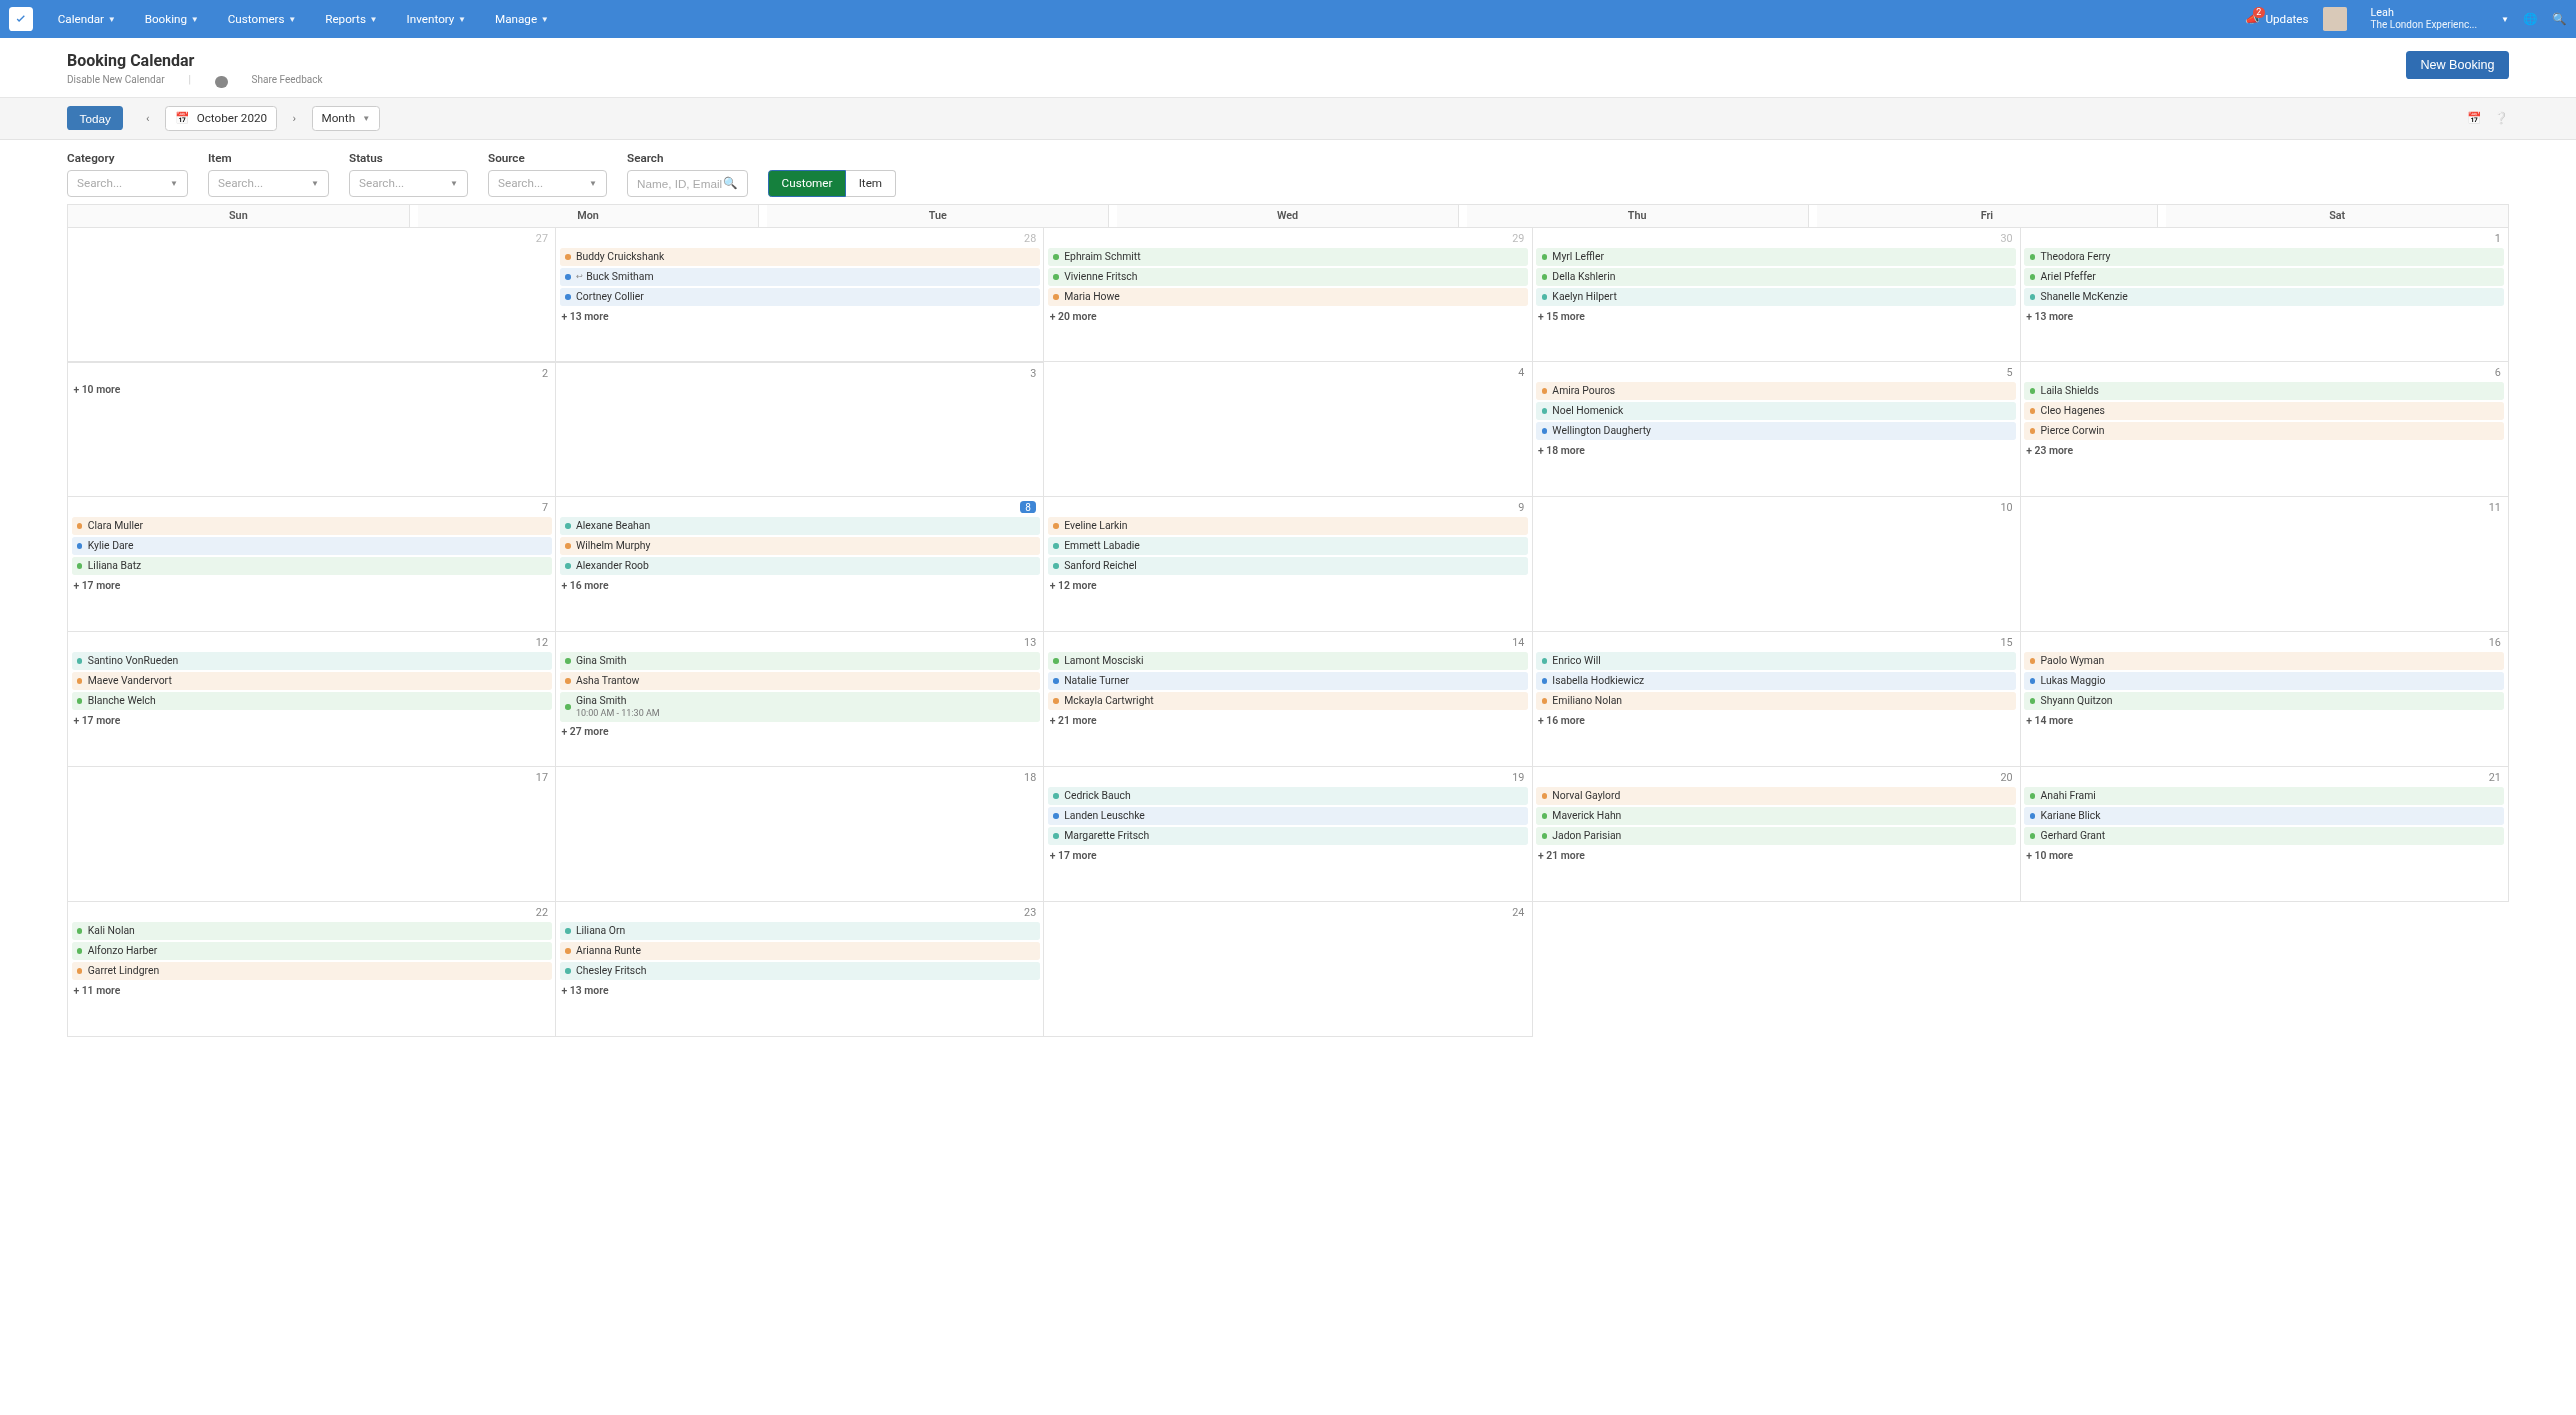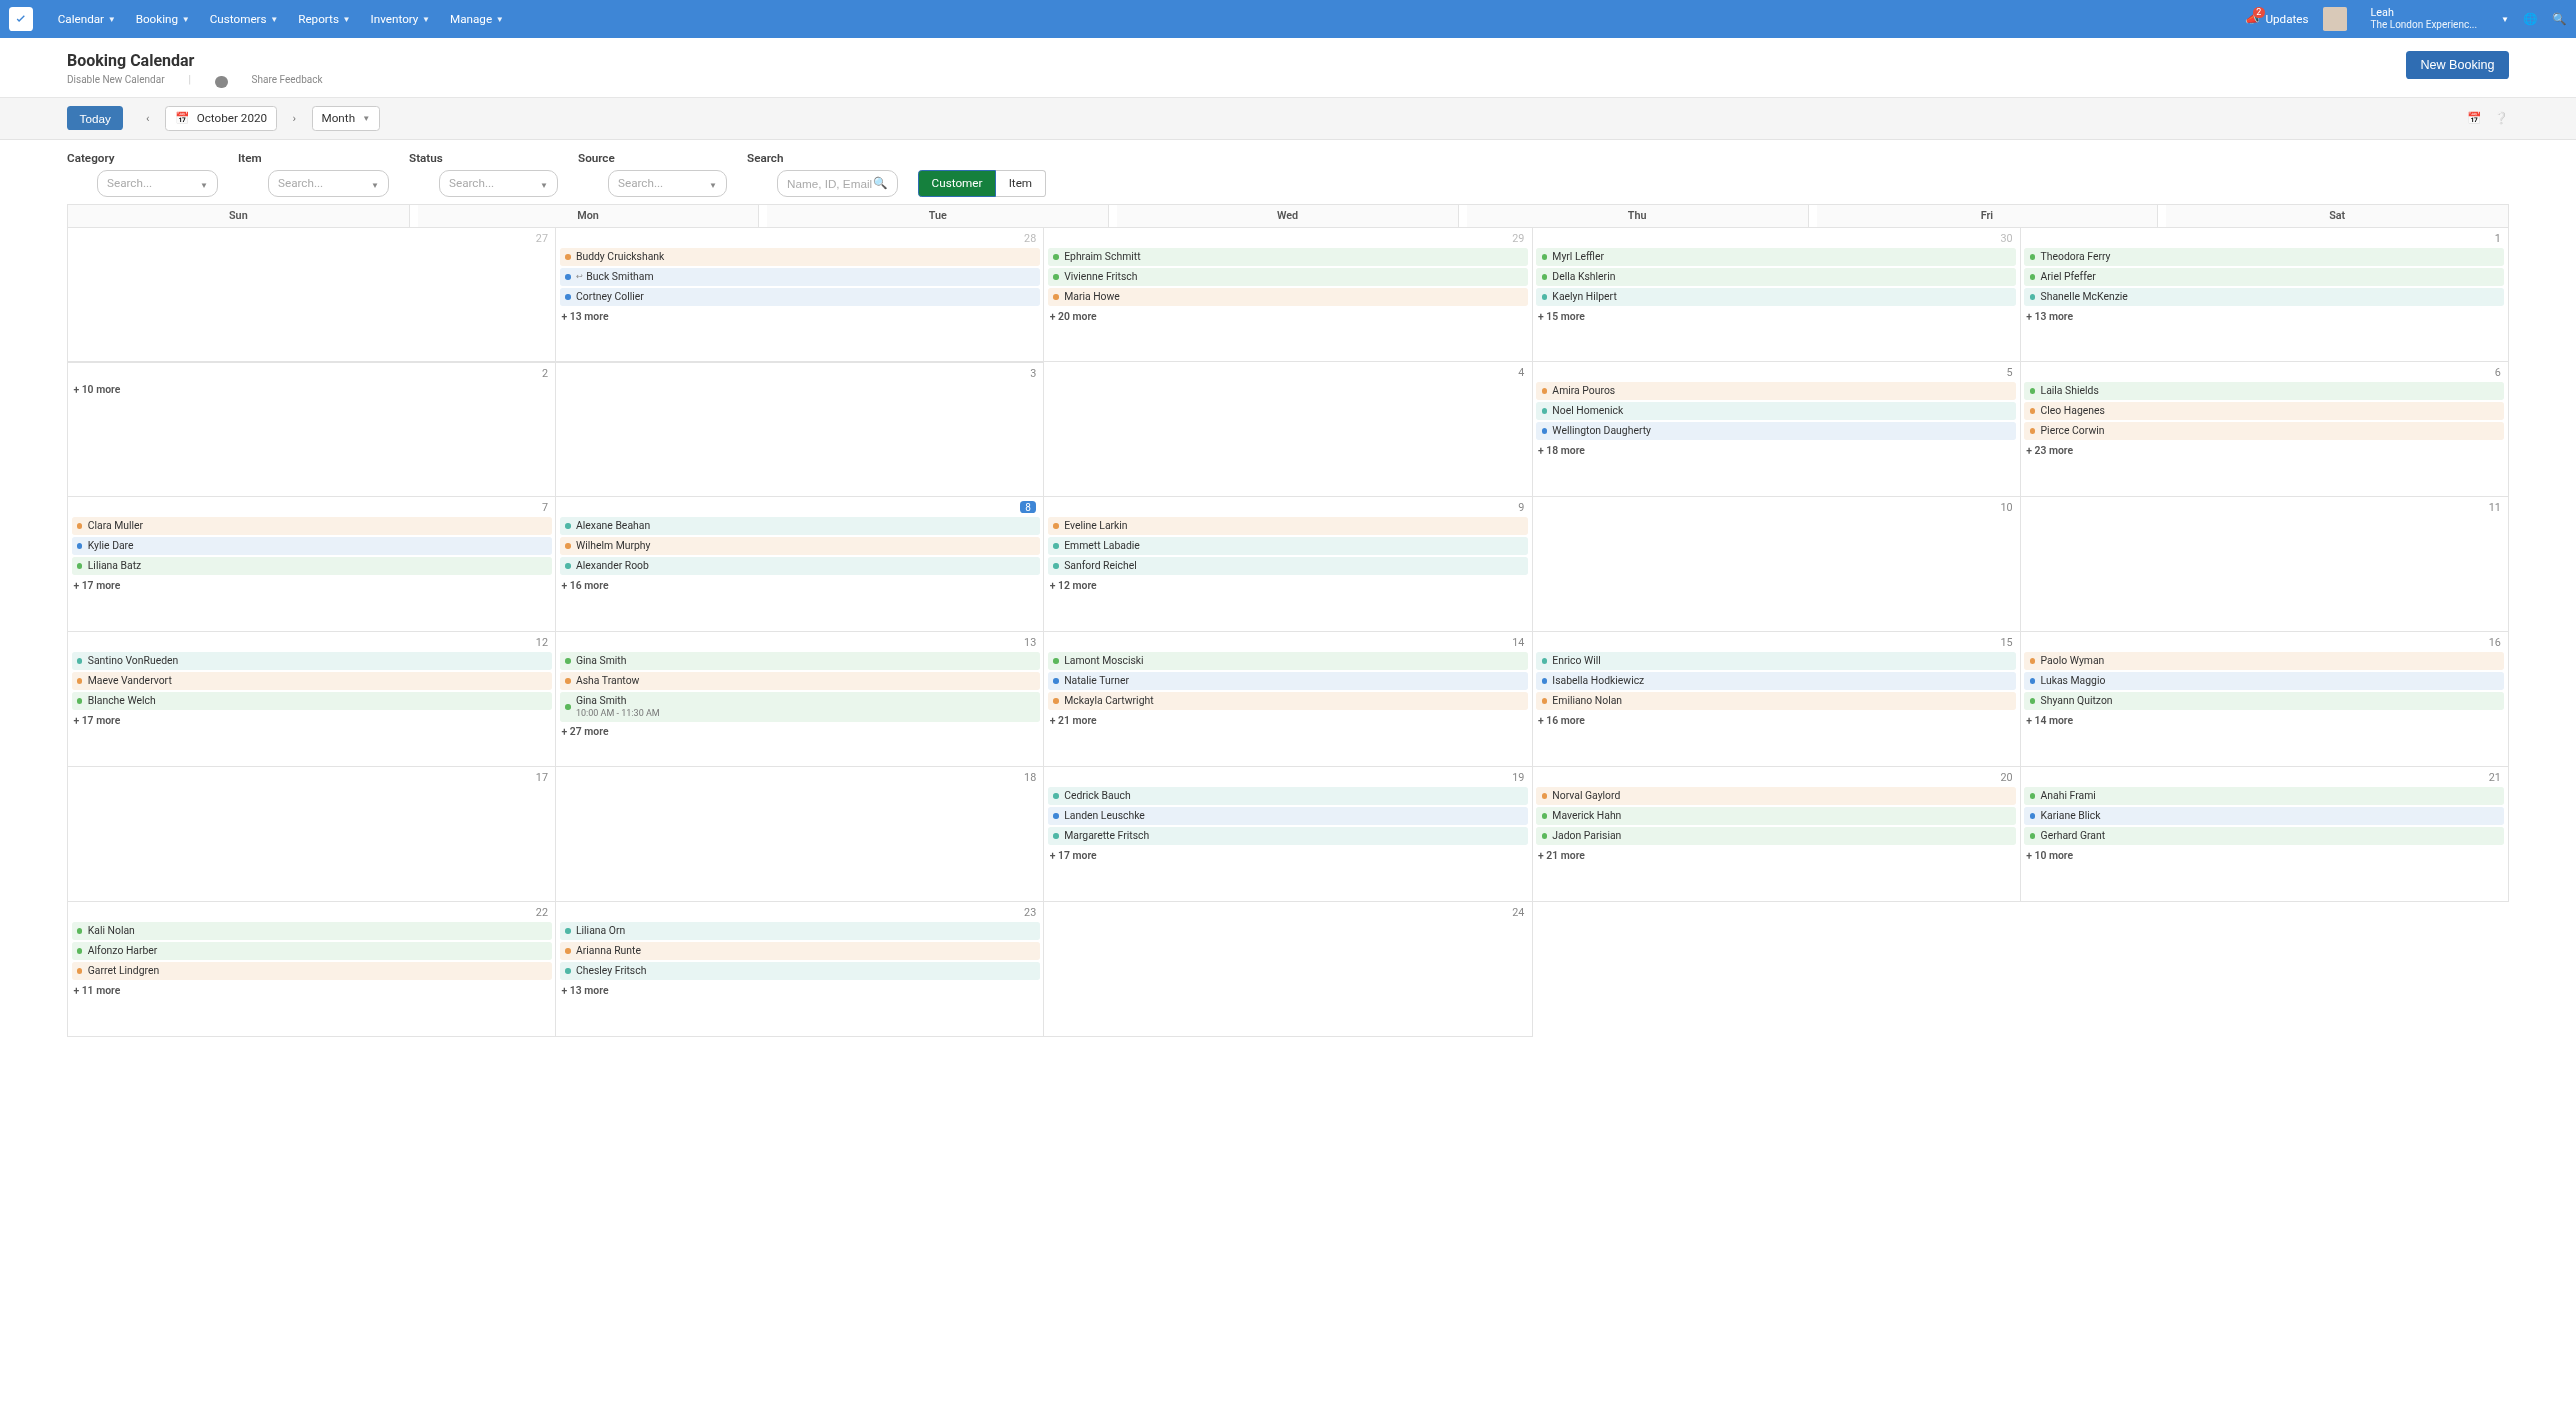--- a/index.html
+++ b/index.html
@@ -2,21 +2,21 @@
 <html style="font-size:14.4px"><head>
 <meta charset="utf-8">
 <style>
 * { box-sizing: border-box; margin: 0; padding: 0; }
 body { font-family: -apple-system, BlinkMacSystemFont, "Segoe UI", Roboto, Helvetica, Arial, sans-serif; font-size: 11.7px; color: #333; background: #fff; }
 
 
 .topnav { background: #3e86d6; color: #fff; display: flex; align-items: center; height: 38px; padding: 0 9px; }
 .logo { width: 23.5px; height: 23.5px; background: #fff; border-radius: 3.6px; margin-right: 16.2px; display:flex; align-items:center; justify-content:center; }
 .logo svg { width: 16.2px; height: 16.2px; }
-.nav-items { display: flex; gap: 2px; }
+.nav-items { display: flex; gap: 11px; }
 .nav-item { padding: 3.6px 9px; color: #fff; font-size: 11.7px; display: flex; align-items: center; gap: 3.6px; cursor: pointer; }
 .nav-item .caret { font-size: 8.1px; opacity: .9; }
 .nav-right { margin-left: auto; display: flex; align-items: center; gap: 14.4px; }
 .updates { display:flex; align-items:center; gap:5.4px; position: relative; font-size: 11.7px;}
 .badge { position:absolute; top:-5.4px; left:7.2px; background:#e74c3c; color:#fff; font-size:9px; border-radius:7.2px; padding:0 3.6px; line-height:11.7px;}
 .user-block { display:flex; align-items:center; gap:24px; }
 .avatar { width:23.5px; height:23.5px; background:#d9c9b8; border-radius:1.8px; }
 .user-text { line-height:1.15; }
 .user-name { font-size:10.8px; }
 .user-org { font-size:10px; opacity:.9; }
@@ -35,21 +35,21 @@
 
 .toolbar { background:#f5f5f5; border-bottom:0.9px solid #e3e3e3; padding:8.1px 67px; display:flex; align-items:center; gap:7.2px; }
 .nav-arrow { width:20px; text-align:center; color:#777; cursor:pointer; font-size:11.7px; }
 .date-picker, .view-picker { background:#fff; border:0.9px solid #ccc; border-radius:3.6px; padding:4.5px 9px; font-size:11.7px; display:flex; align-items:center; gap:7.2px; cursor:pointer;}
 .toolbar-right { margin-left:auto; display:flex; gap:12.6px; color:#888;}
 .toolbar-right span {cursor:pointer;}
 
 
 .filters { padding: 10.8px 67px 7.2px; display:flex; gap:20px; align-items:flex-end; }
 .filter-col label { display:block; font-size:11.7px; font-weight:600; color:#444; margin-bottom:5.4px;}
-.filter-input, .search-input { border:0.9px solid #ccc; border-radius:10px; padding:5.4px 9px; font-size:11.7px; color:#555; background:#fff; display:flex; align-items:flex-end; justify-content:space-between;margin-left:30px; }
+.filter-input, .search-input { border:0.9px solid #ccc; border-radius:4px; padding:5.4px 9px; font-size:11.7px; color:#555; background:#fff; display:flex; align-items:center; justify-content:space-between; }
 .filter-input { width:121px; cursor:pointer;}
 .filter-input.wide { width:119px; }
 .filter-caret { font-size:8.1px; color:#888; }
 .search-input { width:121px; position:relative;}
 .search-input input { border:none; outline:none; width:100%; font-size:11.7px;}
 .search-input input::placeholder{ color:#aaa; font-style: normal;}
 .search-icon { color:#aaa; font-size:11.7px;}
 .toggle-group { display:flex; }
 .toggle-btn { border:0.9px solid #ccc; padding:5.4px 12.6px; font-size:11.7px; background:#fff; cursor:pointer;}
 .toggle-btn.active { background:#15803d; color:#fff; border-color:#2f6db3;}

